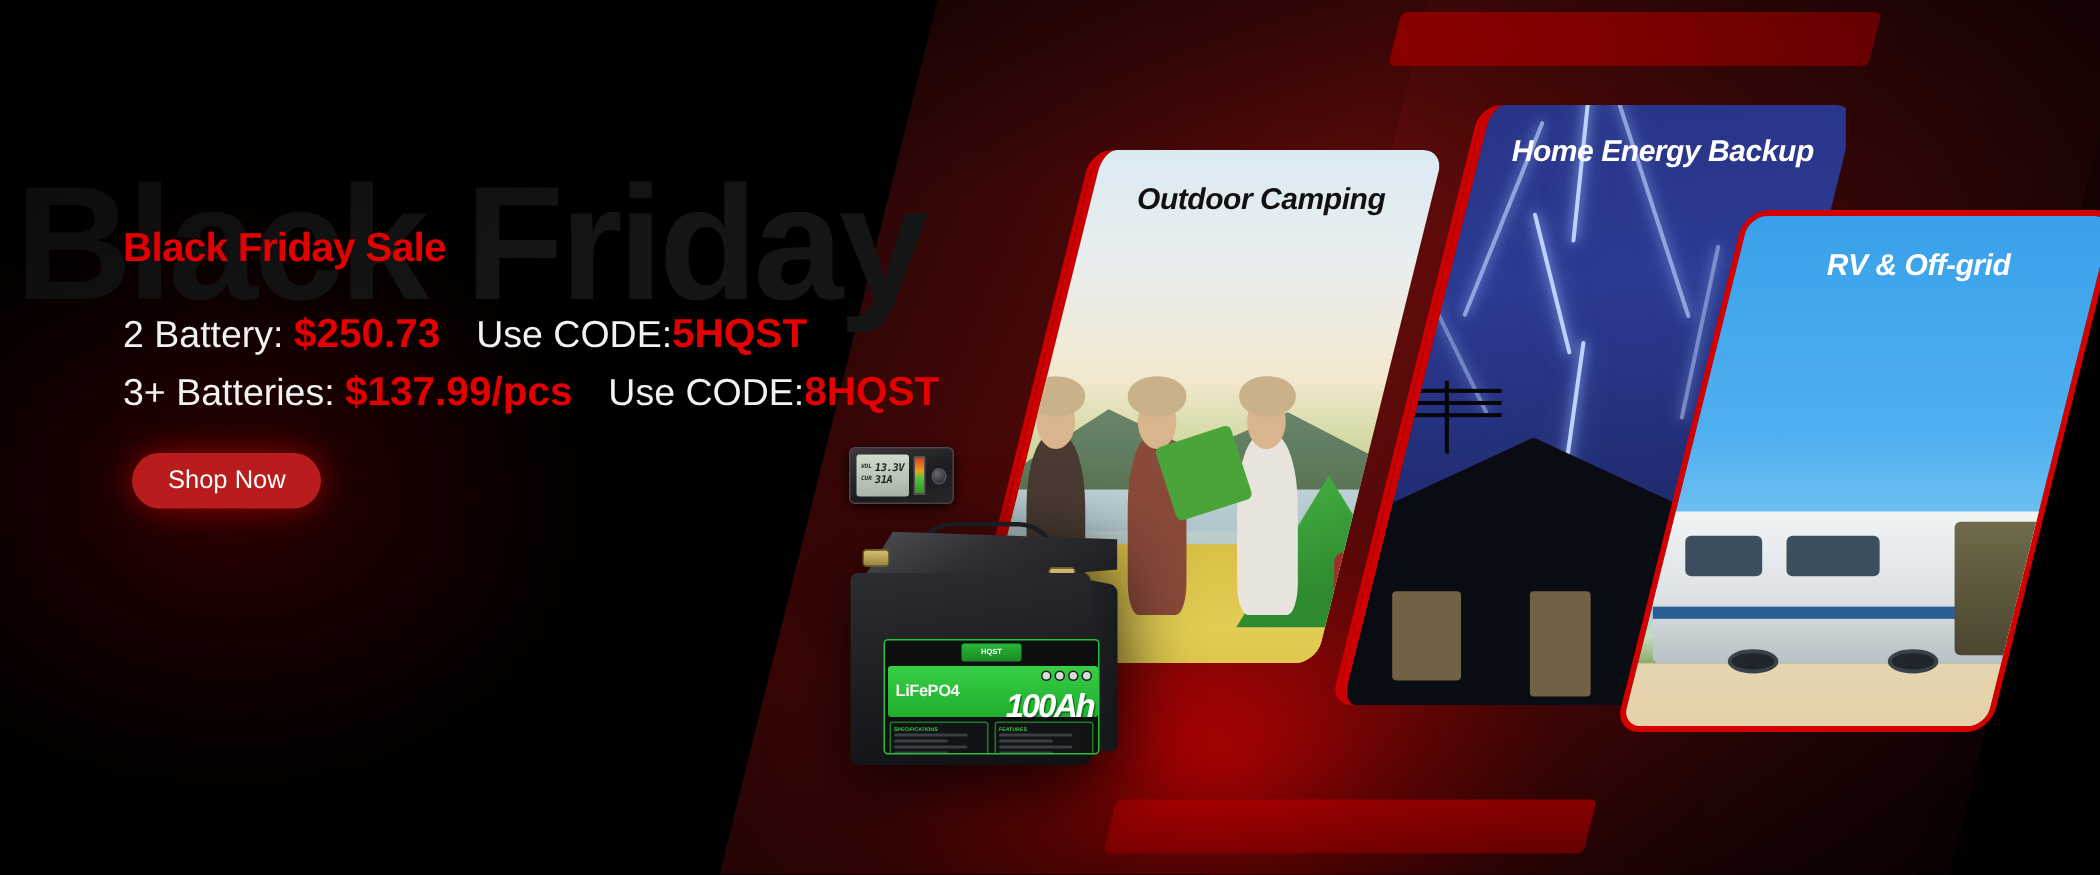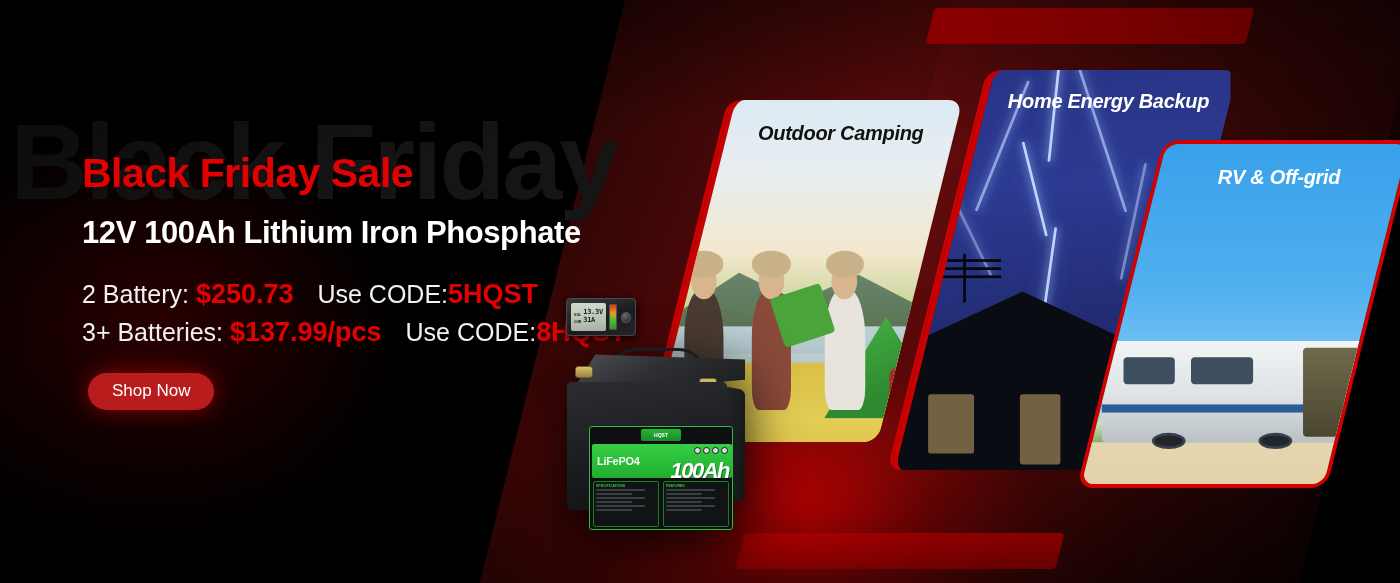--- a/index.html
+++ b/index.html
@@ -77,21 +77,21 @@
   }
 
   
   .left-col {
     position:absolute;
     left:82px; top:150px;
     width:520px;
     z-index:6;
   }
   .sale-kicker {
-    font-size:41px;
+    font-size:27px;
     font-weight:bold;
     color:#e30000;
     letter-spacing:-.5px;
     line-height:1.15;
   }
   .product-title {
     margin-top:16px;
     font-size:31px;
     font-weight:bold;
     color:#ffffff;
@@ -323,24 +323,25 @@
   }
   .led-screen {
     width:40px; height:28px;
     background:linear-gradient(180deg,#cfd9cc 0%,#aeb8ab 100%);
     border-radius:2px;
     display:flex; flex-direction:column;
     justify-content:center;
     padding:2px 3px;
   }
   .led-row {
-    display:flex; align-items:flex-end; gap:2px;
+    display:flex; align-items:flex-start; gap:2px;
     font-family:"DejaVu Sans Mono", monospace;
     font-size:5px; color:#1b2419; line-height:1.1;
     font-weight:bold;
+    font-style:italic;
   }
   .led-row .lbl { font-size:4px; }
   .led-row .val { font-size:7px; letter-spacing:-.3px; }
   .led-bars {
     width:10px; height:26px;
     margin-left:3px;
     background:linear-gradient(180deg,#e03b20 0%,#e8a41c 38%,#56c43a 58%,#2e9e2a 100%);
     border-radius:1px;
     border:1px solid #555;
   }
@@ -391,21 +392,21 @@
     position:absolute;
     width:18px; height:12px;
     background:linear-gradient(180deg,#d8c070 0%,#9a8440 100%);
     border-radius:3px;
     border:1px solid #6d5c2b;
   }
   .bat-term.left { left:22px; top:14px; }
   .bat-term.right { left:146px; top:26px; }
   .bat-label {
     position:absolute; left:22px; top:44px;
-    width:144px; height:104px;
+    width:144px; height:77px;
     background:#0d0f10;
     border:1px solid #2bbf3a;
     border-radius:3px;
     padding:3px;
     overflow:hidden;
   }
   .bat-brand {
     position:absolute; left:50%; top:2px; transform:translateX(-50%);
     width:40px; height:12px;
     background:linear-gradient(180deg,#27b636,#1a8a27);
@@ -591,21 +592,20 @@
               <div class="spec-row s"></div>
           </div>
         </div>
       </div>
     </div>
   </div>
 
   <div class="left-col">
     <div class="sale-kicker">Black Friday Sale</div>
     <div class="product-title">
-      <div>12V 100Ah Lithium Iron Phosphate</div>
     </div>
 
     <div class="price-block">
       <div class="price-line">
         <span>2 Battery:</span>
         <span class="amount">$250.73</span>
         <span class="sp"></span>
         <span>Use CODE:</span><span class="code">5HQST</span>
       </div>
       <div class="price-line">

